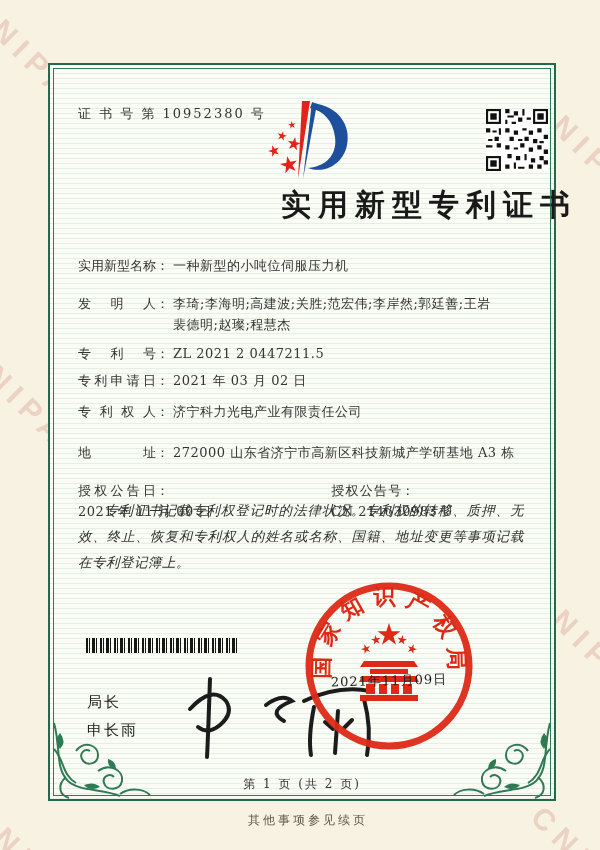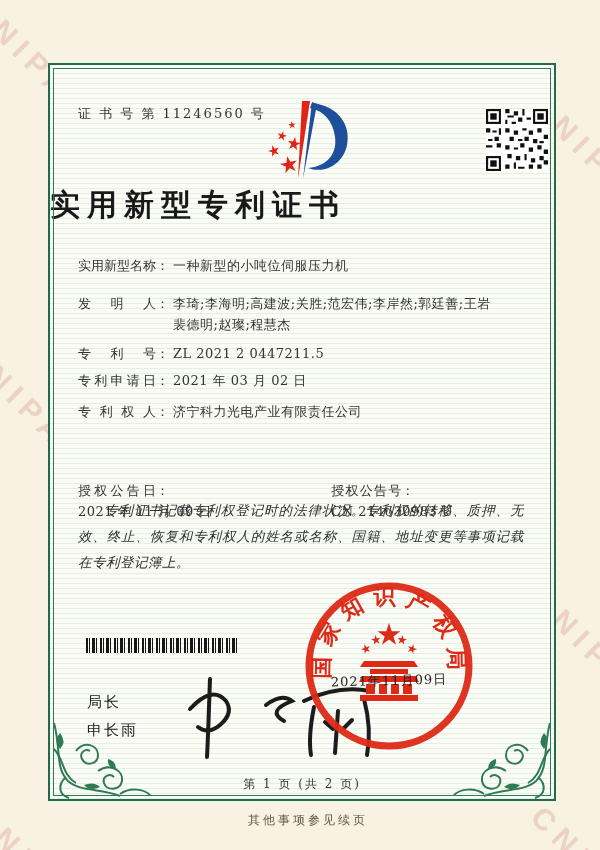--- a/index.html
+++ b/index.html
@@ -14,22 +14,22 @@
     border:2px solid #226a4b;background:
       repeating-linear-gradient(0deg, rgba(116,168,132,0.16) 0 1px, rgba(0,0,0,0) 1px 5px),
       #fbfcf6;}
   .frame::after{content:"";position:absolute;inset:3px;border:1px solid #2e7a52;pointer-events:none;}
 
   .cert-no{position:absolute;left:28px;top:40px;font-size:13px;letter-spacing:2px;color:#333;}
 
   .logo{position:absolute;left:202px;top:30px;width:100px;height:90px;}
   .qr{position:absolute;left:436px;top:44px;width:62px;height:62px;}
 
-  .title{position:absolute;left:0;top:120px;width:100%;text-align:left;
-    font-size:30px;font-weight:bold;letter-spacing:7px;color:#191919;}
+  .title{position:absolute;left:0;top:120px;width:100%;text-align:right;
+    font-size:30px;font-weight:bold;letter-spacing:7px;color:#191919;padding-left:23px;}
 
   .row{position:absolute;left:28px;right:26px;font-size:13px;color:#343434;line-height:21px;}
   .lbl{display:inline-block;width:78px;text-align:justify;text-align-last:justify;vertical-align:top;color:#333;}
   .colon{display:inline-block;vertical-align:top;margin-right:4px;}
   .val{display:inline-block;vertical-align:top;letter-spacing:0.5px;max-width:360px;}
   .grant{display:flex;}
   .grant .pair2{margin-left:38px;}
 
   .paras{position:absolute;left:28px;right:30px;top:432px;font-size:13.5px;line-height:26px;
     text-align:justify;color:#2f2f2f;font-style:italic;letter-spacing:0.5px;}
@@ -67,21 +67,21 @@
   <span class="watermark" style="left:-12px;top:-8px;">CNIPA</span>
   <span class="watermark" style="left:548px;top:88px;">CNIPA</span>
   <span class="watermark faint" style="left:330px;top:238px;">CNIPA</span>
   <span class="watermark" style="left:-18px;top:338px;">CNIPA</span>
   <span class="watermark" style="left:548px;top:582px;">CNIPA</span>
   <span class="watermark" style="left:-10px;top:800px;">CNIPA</span>
   <span class="watermark" style="left:548px;top:800px;">CNIPA</span>
 
   <div class="frame">
 
-    <div class="cert-no">证 书 号 第 11246560 号</div>
+    <div class="cert-no">证 书 号 第 10952380 号</div>
 
     <svg class="logo" viewBox="0 0 100 90">
       <defs>
         <polygon id="star" points="0,-1 0.2245,-0.309 0.951,-0.309 0.3633,0.118 0.5878,0.809 0,0.382 -0.5878,0.809 -0.3633,0.118 -0.951,-0.309 -0.2245,-0.309"></polygon>
       </defs>
 
       <path d="M60,8 C88,11 99,32 95,50 C91,70 72,79 56,73 C78,71 85,56 83,42 C81,26 72,16 58,13 Z" fill="#1d4f9c"></path>
 
       <polygon points="50,6 58,6 46,84" fill="#e2231a"></polygon>
       <polygon points="60,7 65,9 51,84" fill="#1d4f9c"></polygon>
@@ -130,20 +130,23 @@
     </div>
 
     <div class="row" style="top:305px;">
       <span class="lbl">专利申请日</span><span class="colon">：</span><span class="val">2021 年 03 月 02 日</span>
     </div>
 
     <div class="row" style="top:336px;">
       <span class="lbl">专利权人</span><span class="colon">：</span><span class="val"><span>济宁科力光电产业有限责任公司</span><br></span>
     </div>
 
+    <div class="row" style="top:377px;">
+      <span class="lbl">地址</span><span class="colon">：</span><span class="val">272000 山东省济宁市高新区科技新城产学研基地 A3 栋</span>
+    </div>
 
     <div class="row grant" style="top:407px;margin-top:8px;">
       <span class="pair1"><span class="lbl">授权公告日</span><span class="colon">：</span><span class="val">2021 年 11 月 09 日</span></span>
       <span class="pair2"><span class="lbl" style="width:70px;">授权公告号</span><span class="colon">：</span><span class="val">CN 214639983 U</span></span>
     </div>
 
     <div class="paras">
       <p>专利证书记载专利权登记时的法律状况。专利权的转移、质押、无效、终止、恢复和专利权人的姓名或名称、国籍、地址变更等事项记载在专利登记簿上。</p>
     </div>
 

